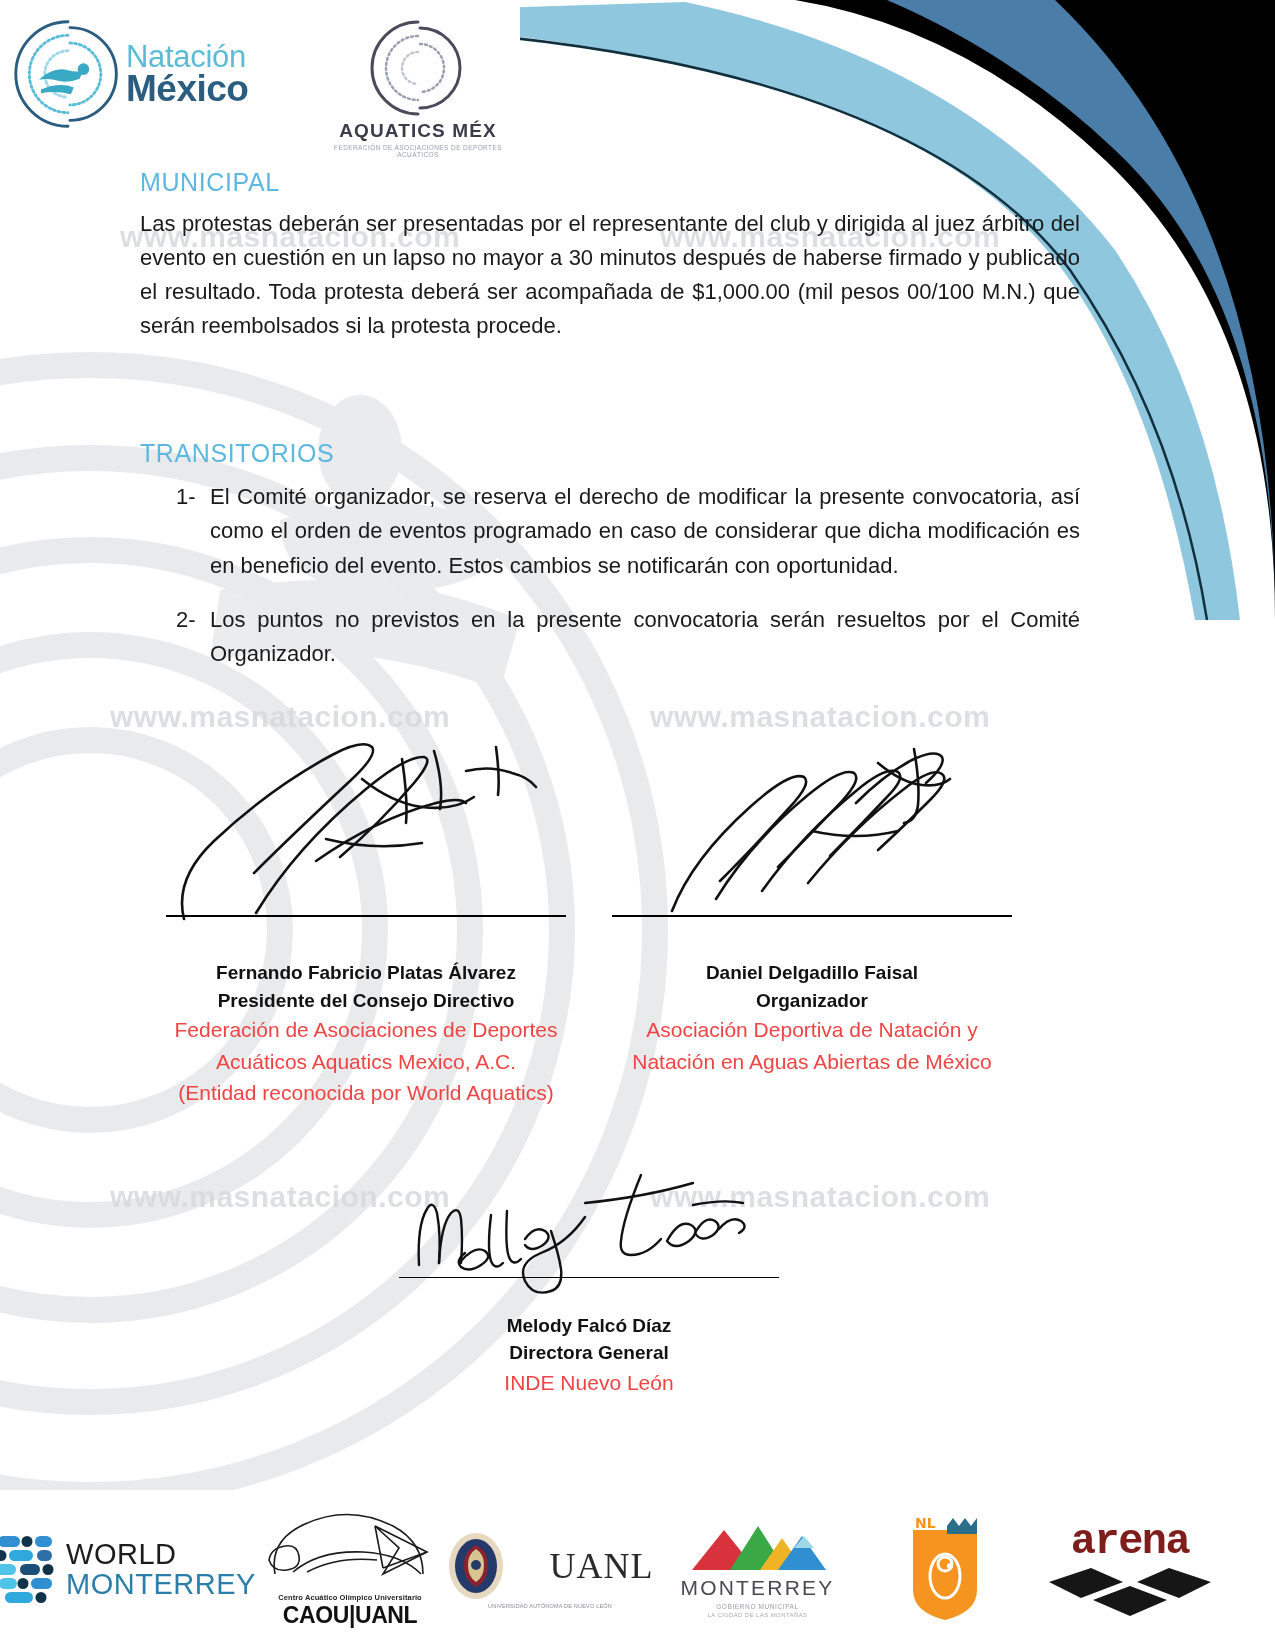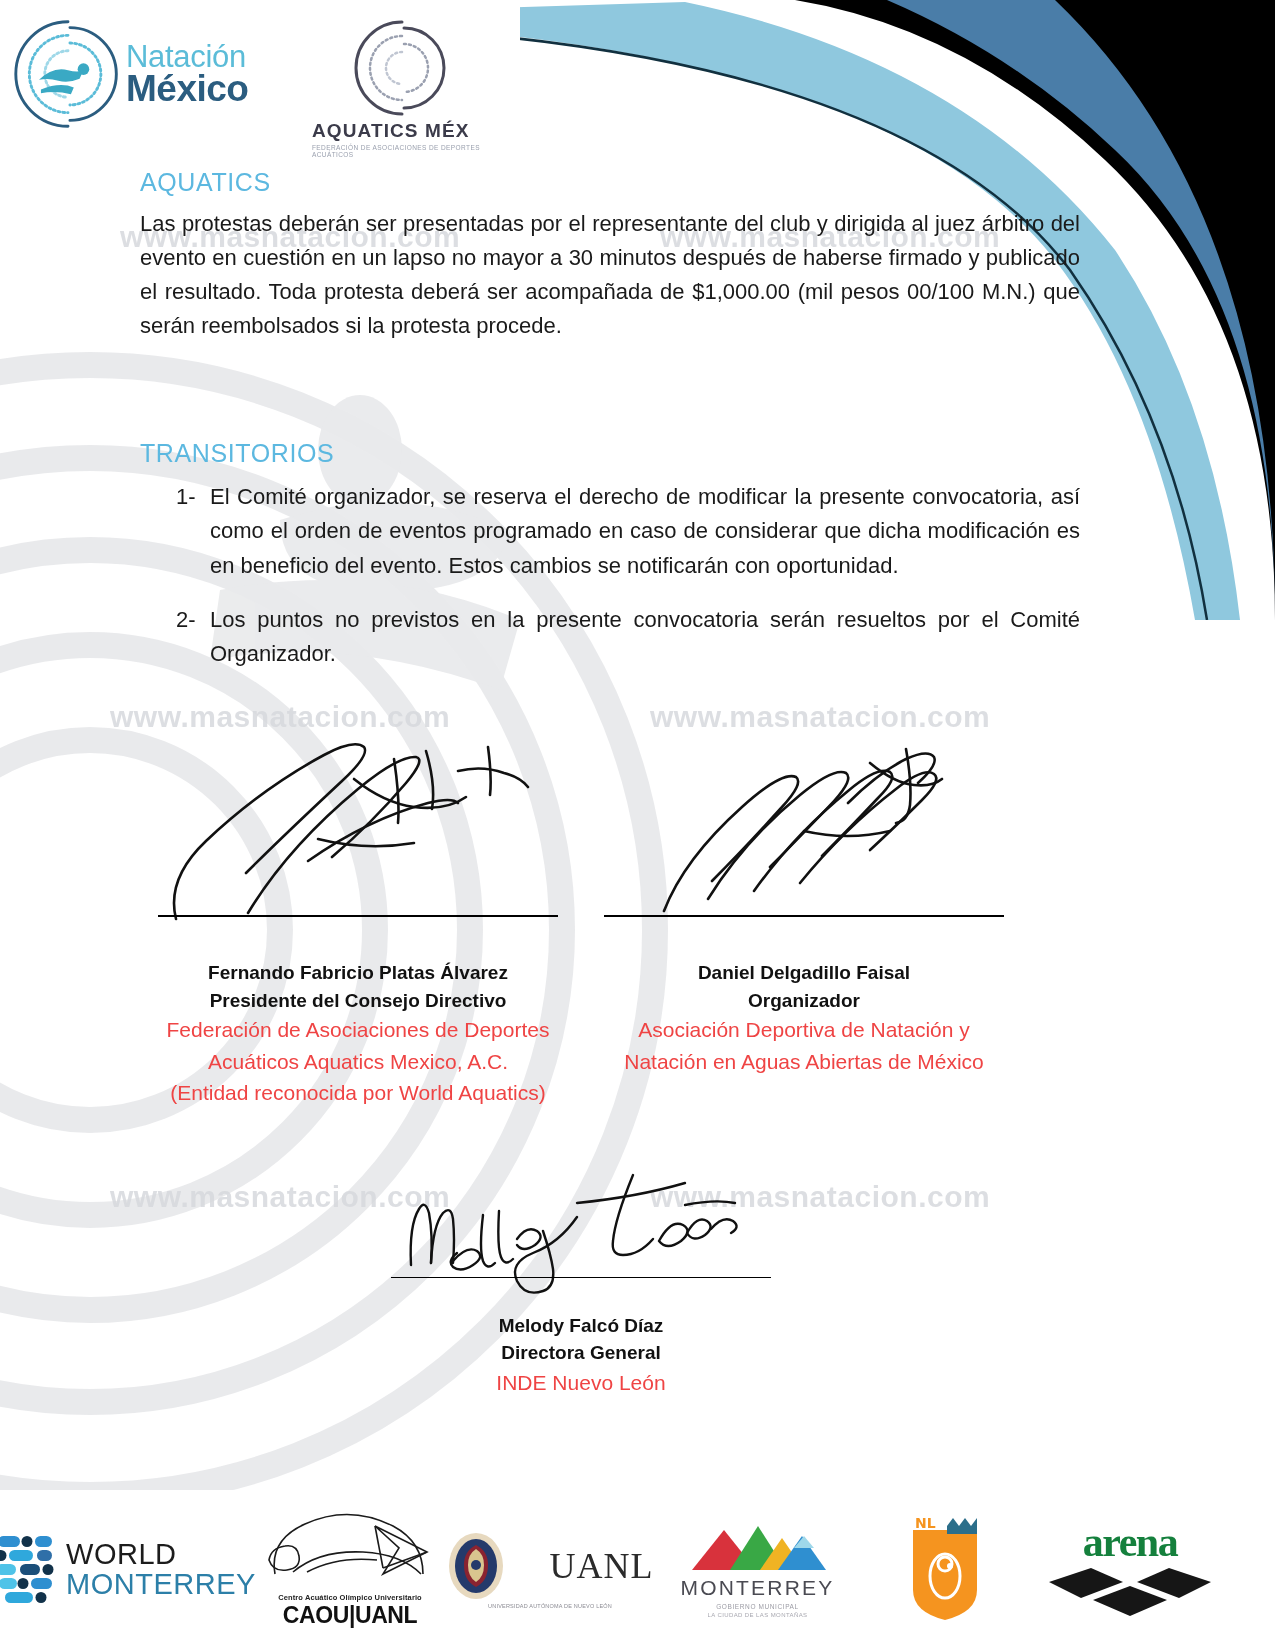--- a/index.html
+++ b/index.html
@@ -94,24 +94,24 @@
     letter-spacing: -0.3px;
   }
   .logo-natacion .wm-bot {
     font-size: 37px;
     font-weight: 700;
     color: #2b5d80;
     letter-spacing: -0.5px;
   }
   .logo-aquatics {
     position: absolute;
-    left: 312px;
+    left: 328px;
     top: 18px;
     width: 180px;
-    text-align: left;
+    text-align: center;
   }
   .logo-aquatics .mark { width: 110px; height: 100px; margin: 0 auto; display: block; }
   .logo-aquatics .aq-text {
     font-size: 19px;
     font-weight: 700;
     letter-spacing: 1.1px;
     color: #3b3b4a;
     margin-top: 2px;
   }
   .logo-aquatics .aq-sub {
@@ -163,21 +163,21 @@
     position: absolute;
     left: 36px;
     top: 0;
     font-size: 22px;
     color: #1a1a1a;
   }
 
   
   .sig-area {
     position: absolute;
-    left: 8px;
+    left: 16px;
     top: 740px;
     width: 1146px;
     z-index: 3;
   }
   .sig-row {
     display: flex;
     justify-content: space-between;
     padding: 0 150px;
     box-sizing: border-box;
   }
@@ -263,21 +263,21 @@
   .uanl-wrap { display:flex; align-items:center; gap: 6px; }
   .uanl-text { font-family: "Liberation Serif", serif; font-size: 36px; color: #2b2b2b; letter-spacing: 1px; margin-left: 39px; }
   .uanl-sub { font-size: 5.5px; color: #8b8b93; letter-spacing: 0.2px; text-align:center; margin-top:2px;}
 
   .mty-wrap { text-align: center; }
   .mty-name { font-size: 21px; color: #4a4a52; letter-spacing: 2.2px; margin-top: -2px;}
   .mty-sub  { font-size: 6.5px; color: #9b9ba4; letter-spacing: 0.6px; margin-top: 3px; }
   .mty-sub2 { font-size: 6px;  color: #a8a8b0; letter-spacing: 0.4px; margin-top: 2px; }
 
   .arena-wrap { text-align:center; }
-  .arena-word { font-size: 42px; font-weight: 800; color: #15803d; letter-spacing: -1.5px; font-family: Liberation Serif, serif; }
+  .arena-word { font-size: 42px; font-weight: 800; color: #7f1d1d; letter-spacing: -1.5px; font-family: Liberation Mono, monospace; }
 </style>
 </head>
 <body>
 
 <div class="page">
 
   <div class="bg-layer">
     <svg class="ring-svg" viewBox="0 0 1500 1250">
       <g fill="none" stroke="#c9cbd0" stroke-width="26">
         <circle cx="430" cy="600" r="190"></circle>
@@ -349,21 +349,21 @@
           <path d="M55 34 a16 16 0 1 0 0 32" stroke="#c0c6d2" stroke-width="2.5" stroke-dasharray="2 3"></path>
         </g>
       </svg>
       <div class="aq-text">AQUATICS MÉX</div>
       <div class="aq-sub">FEDERACIÓN DE ASOCIACIONES DE DEPORTES ACUÁTICOS</div>
     </div>
   </div>
 
   <div class="content">
 
-    <h2 class="section-title">AQUATICS</h2>
+    <h2 class="section-title">MUNICIPAL</h2>
     <p class="para">Las protestas deberán ser presentadas por el representante del club y dirigida al juez árbitro del evento en cuestión en un lapso no mayor a 30 minutos después de haberse firmado y publicado el resultado. Toda protesta deberá ser acompañada de $1,000.00 (mil pesos 00/100 M.N.) que serán reembolsados si la protesta procede.</p>
 
     <div class="gap-big"></div>
 
     <h2 class="section-title">TRANSITORIOS</h2>
 
     <ol class="transitorios">
       <li>
         <span class="num">1-</span>
         <span>El Comité organizador, se reserva el derecho de modificar la presente convocatoria, así como el orden de eventos programado en caso de considerar que dicha modificación es en beneficio del evento. Estos cambios se notificarán con oportunidad.</span>

